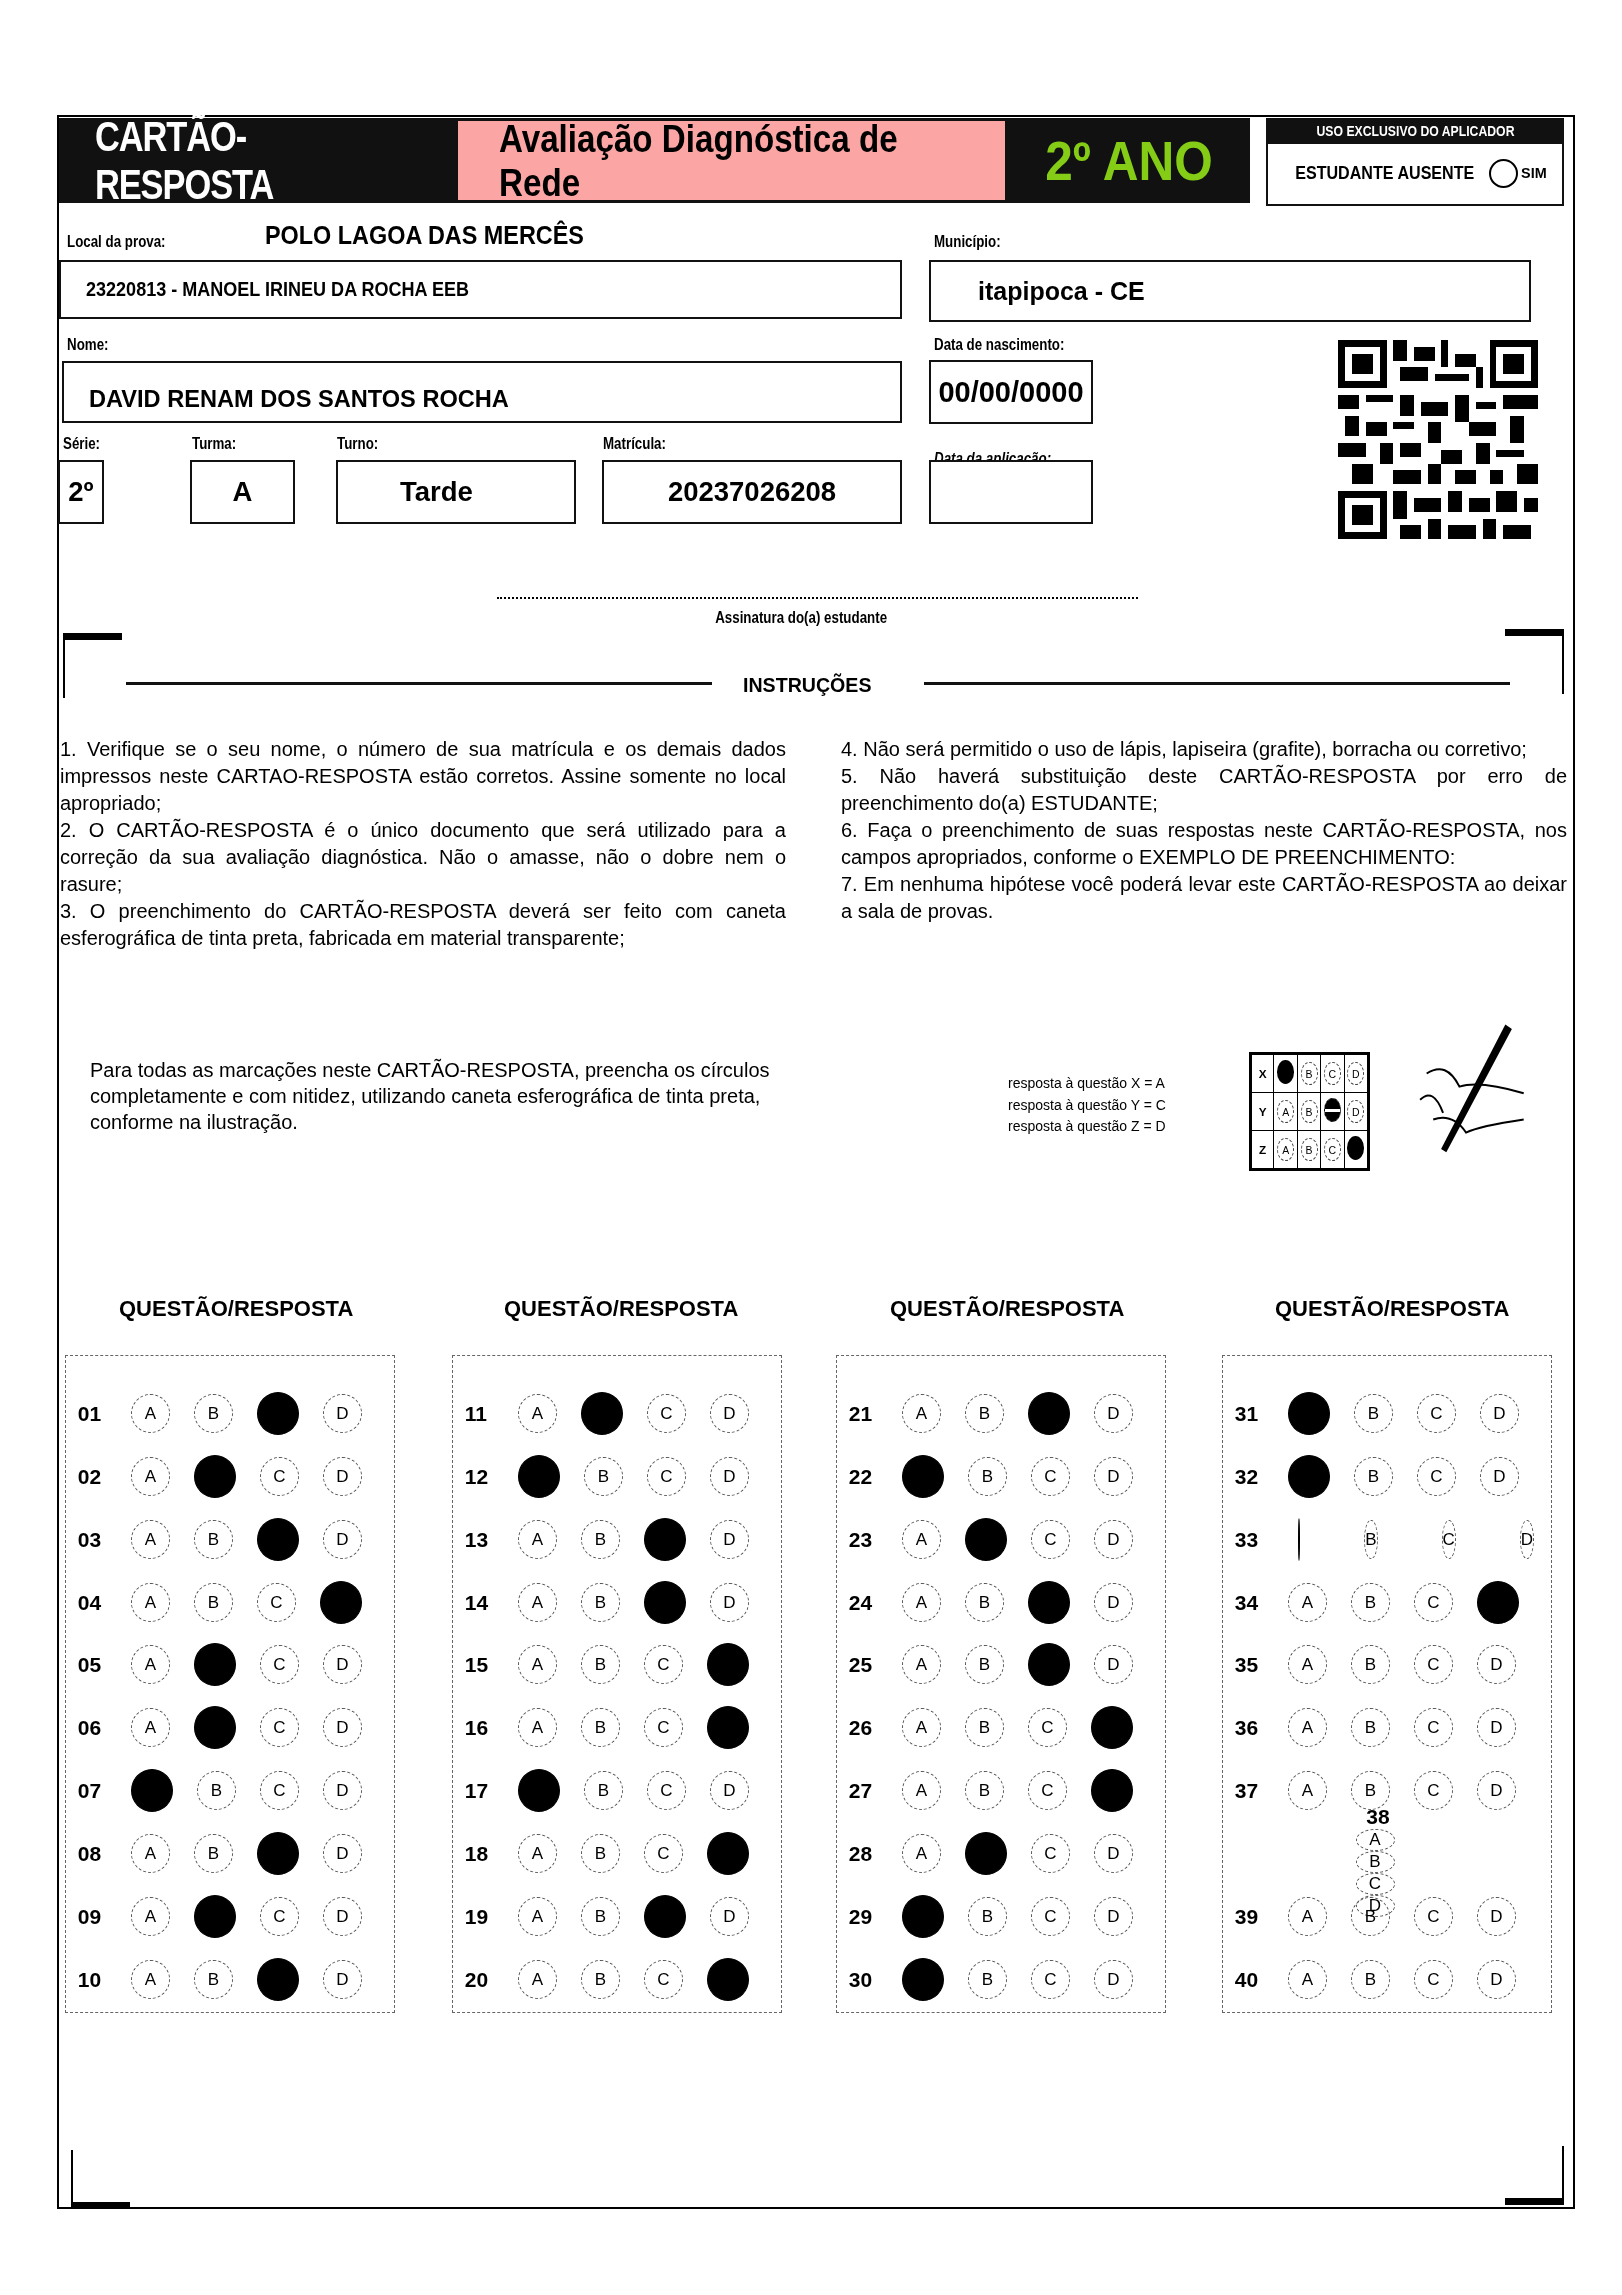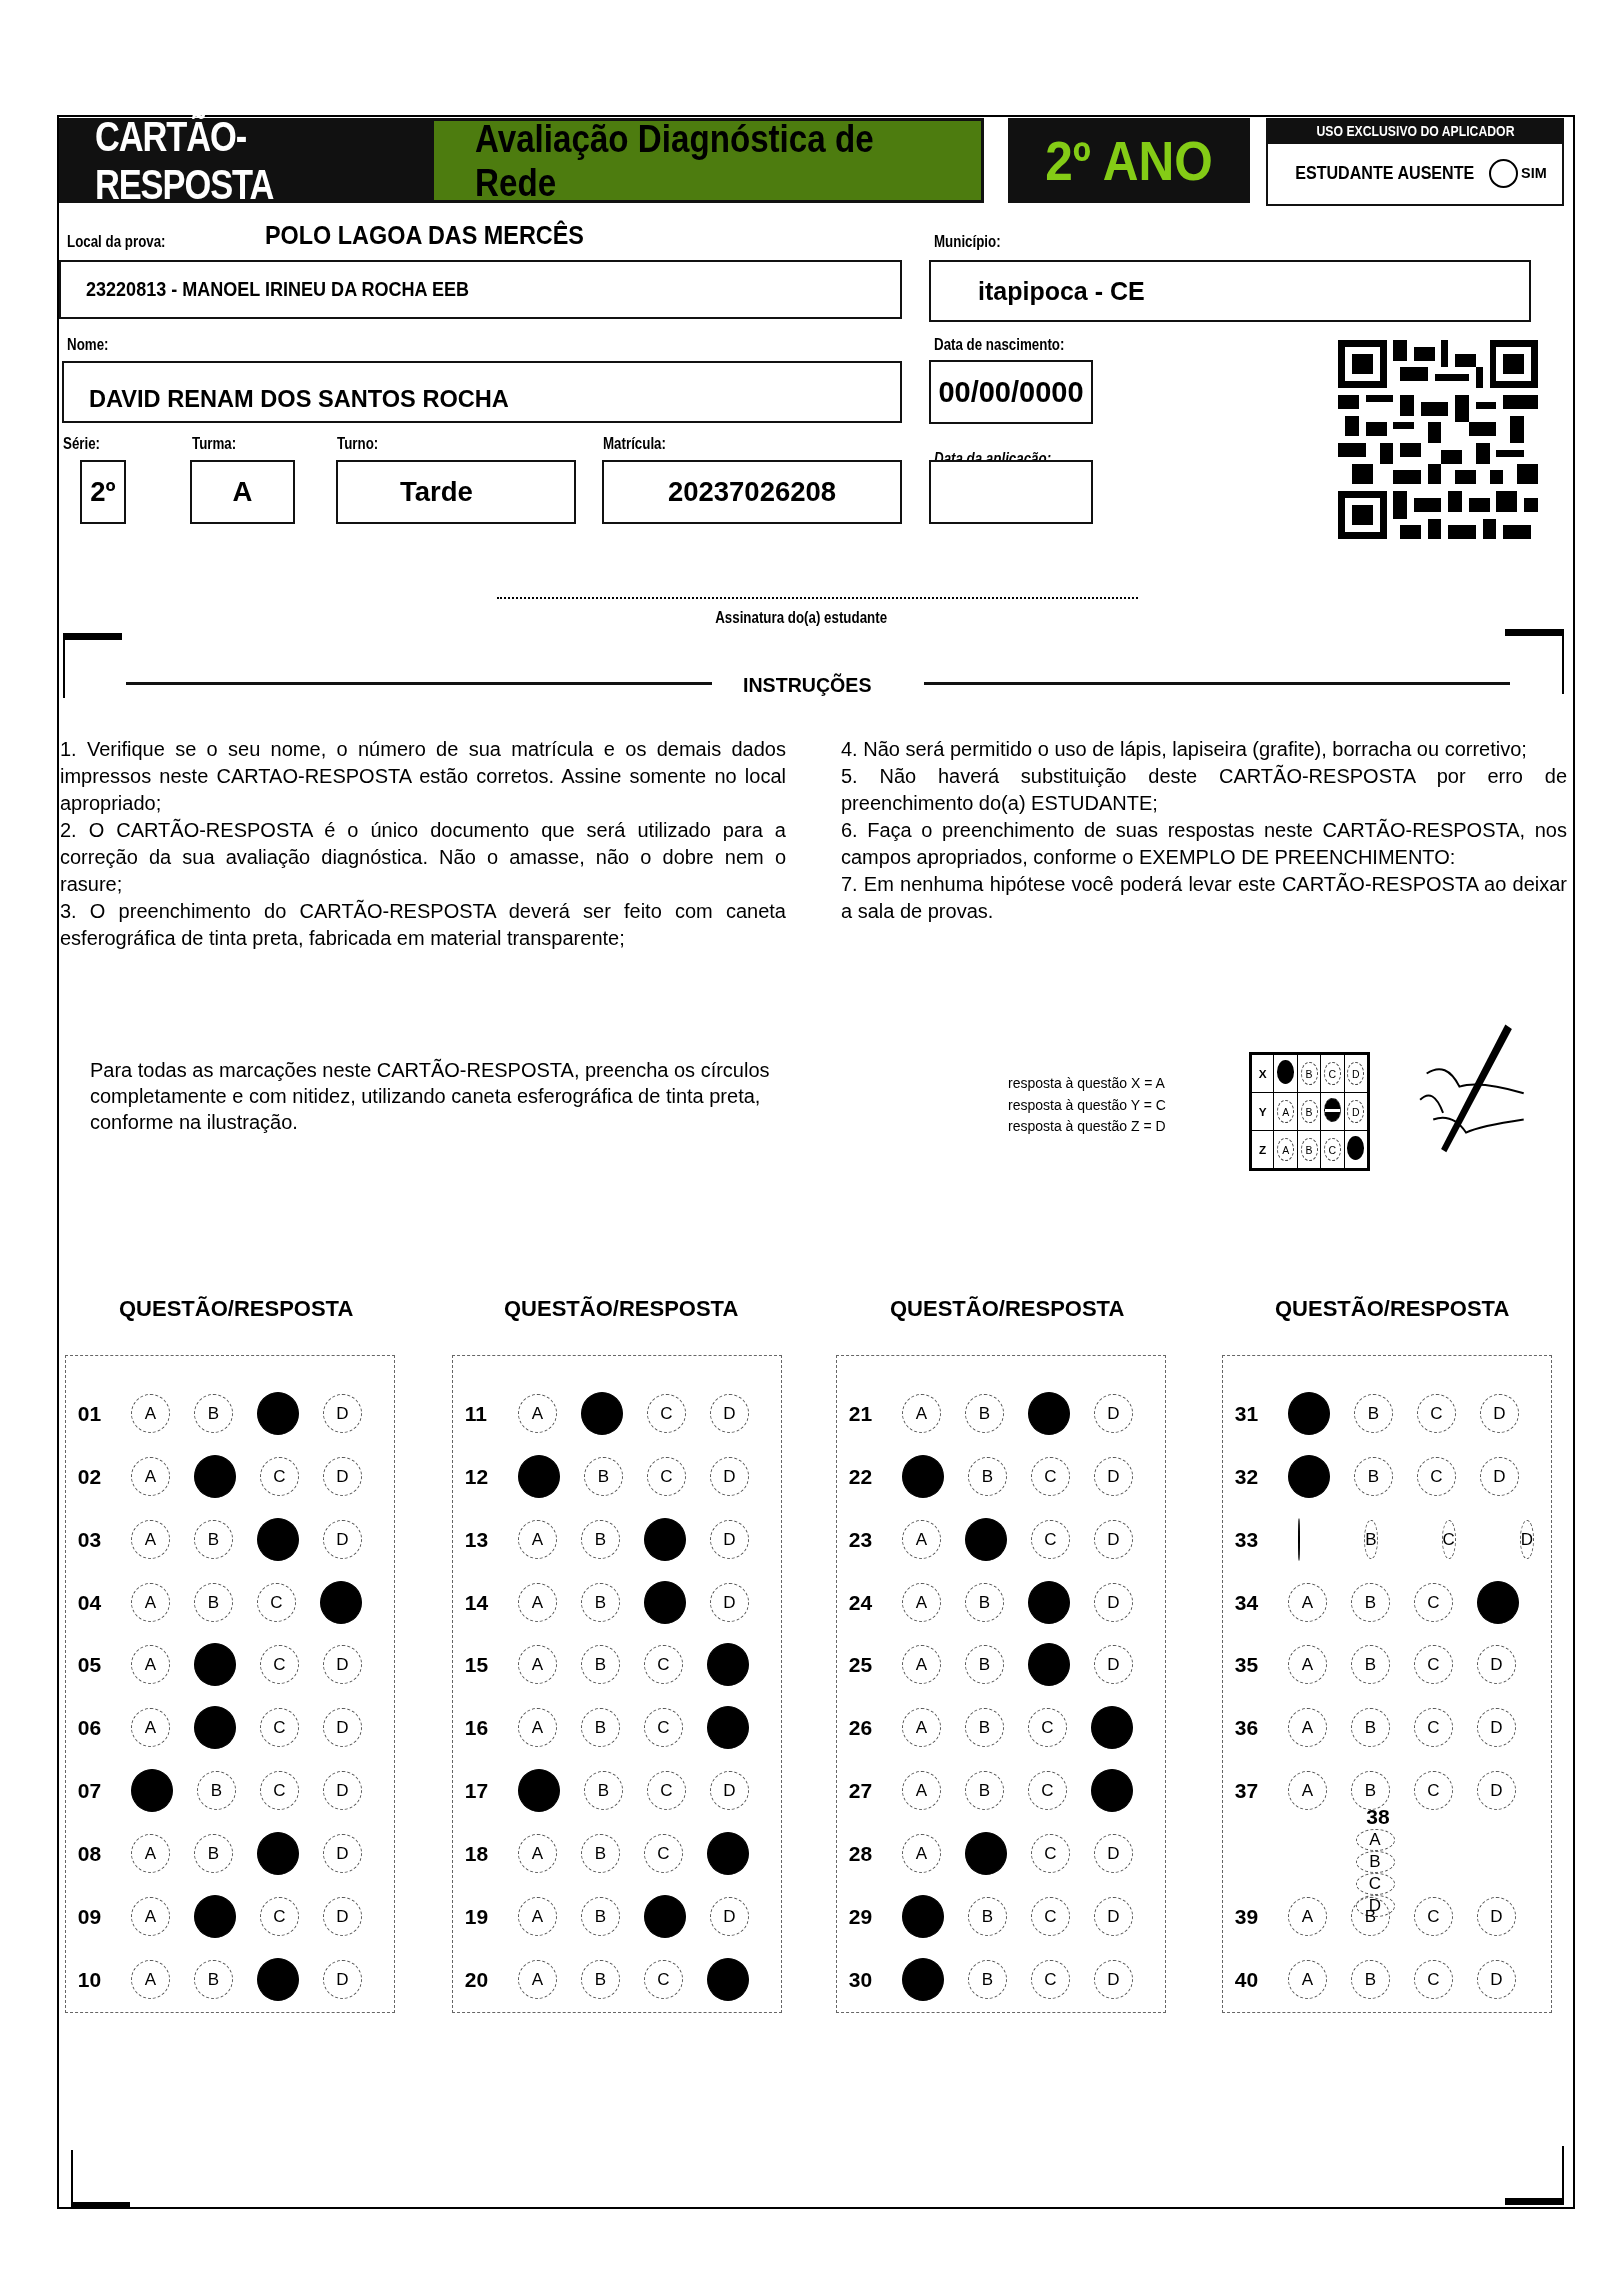--- a/index.html
+++ b/index.html
@@ -4,21 +4,21 @@
 <style>
   * { box-sizing: border-box; margin: 0; padding: 0; }
   html, body { width: 1623px; height: 2295px; background: #ffffff; }
   body { position: relative; font-family: "Liberation Sans", sans-serif; color: #000; overflow: hidden; }
 
   .sheet { position: absolute; left: 57px; top: 115px; width: 1518px; height: 2094px; border: 2px solid #000; border-left-width: 2.6px; }
 
   
   .hdr-black { position: absolute; top: 118px; left: 59px; width: 399px; height: 85px; background: #111; color: #fff; display: flex; align-items: center; justify-content: center; font-weight: bold; font-size: 42px; letter-spacing: -1.3px; transform-origin: center; }
   .hdr-black span { display: inline-block; transform: scaleX(0.82); }
-  .hdr-white { position: absolute; top: 118px; left: 434px; width: 550px; height: 85px; border: 3.9px solid #111; border-left: none; background: #4d7c0f; display: flex; align-items: center; justify-content: center; font-weight: bold; font-size: 39px; }
+  .hdr-white { position: absolute; top: 118px; left: 458px; width: 550px; height: 85px; border: 3.9px solid #111; border-left: none; background: #fca5a5; display: flex; align-items: center; justify-content: center; font-weight: bold; font-size: 39px; }
   .hdr-white span { display: inline-block; transform: scaleX(0.85); }
   .hdr-year { position: absolute; top: 118px; left: 1008px; width: 242px; height: 85px; background: #111; color: #84cc16; display: flex; align-items: center; justify-content: center; font-weight: bold; font-size: 55px; }
   .hdr-year span { display: inline-block; transform: scaleX(0.9); }
 
   .aplicador { position: absolute; top: 118px; left: 1266px; width: 298px; height: 88px; border: 2.6px solid #111; }
   .aplicador .top { background: #111; color: #fff; height: 23.6px; font-size: 14.4px; font-weight: bold; text-align: center; line-height: 23.6px; }
   .aplicador .top span { display: inline-block; transform: scaleX(0.85); }
   .aplicador .row { display: flex; align-items: center; justify-content: center; height: 59px; font-size: 18.3px; font-weight: bold; gap: 2.6px; }
   .aplicador .row .lbl { display: inline-block; transform: scaleX(0.88); }
   .aplicador .circle { width: 29px; height: 29px; border: 2px solid #000; border-radius: 50%; display: inline-block; }
@@ -106,21 +106,21 @@
 </div>
 
 <div class="label" style="top:336px;left:934px;"><span>Data de nascimento:</span></div>
 <div class="box" style="top:360px;left:929px;width:164px;height:64px;justify-content:center;font-size:29px;width:164px;">
 </div>
 <div class="box" style="top:360px;left:929px;width:164px;height:64px;justify-content:center;font-size:29px;width:164px;">
   <span>00/00/0000</span>
 </div>
 
 <div class="label" style="top:435px;left:63px;"><span>Série:</span></div>
-<div class="box" style="top:460px;left:80px;width:46px;height:64px;justify-content:center;font-size:27.5px;">
+<div class="box" style="top:460px;left:58px;width:46px;height:64px;justify-content:center;font-size:27.5px;">
     <span>2º</span>
   </div>
 
 <div class="label" style="top:435px;left:192px;"><span>Turma:</span></div>
 <div class="box" style="top:460px;left:190px;width:105px;height:64px;justify-content:center;font-size:27.5px;">
     <span>A</span>
   </div>
 
 <div class="label" style="top:435px;left:337px;"><span>Turno:</span></div>
 <div class="box" style="top:460px;left:336px;width:240px;height:64px;padding-left:62px;font-size:27.5px;">

